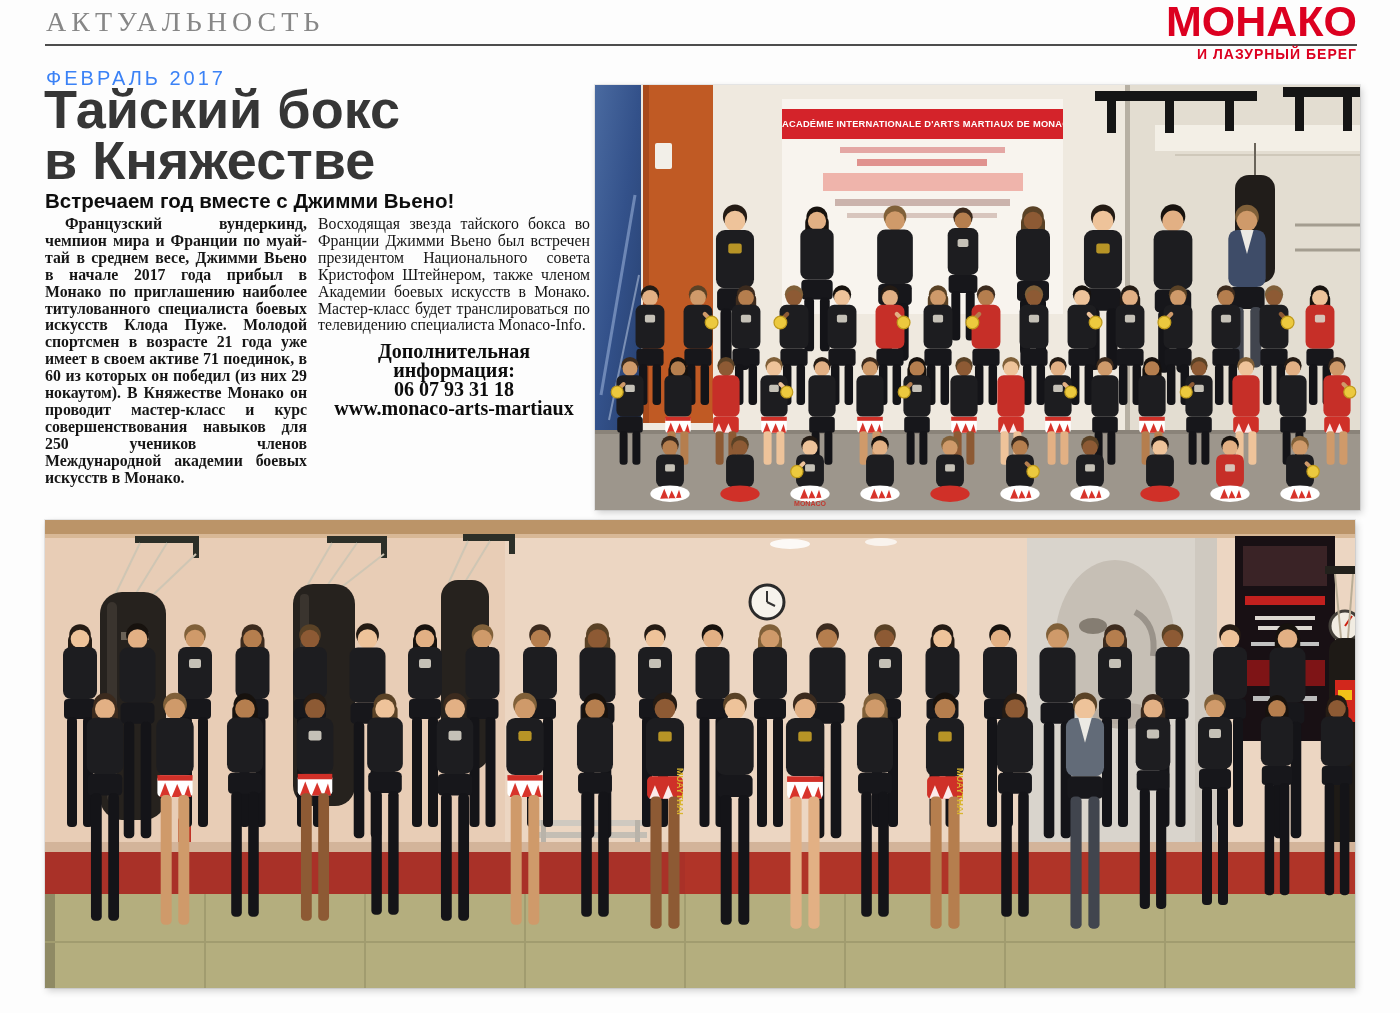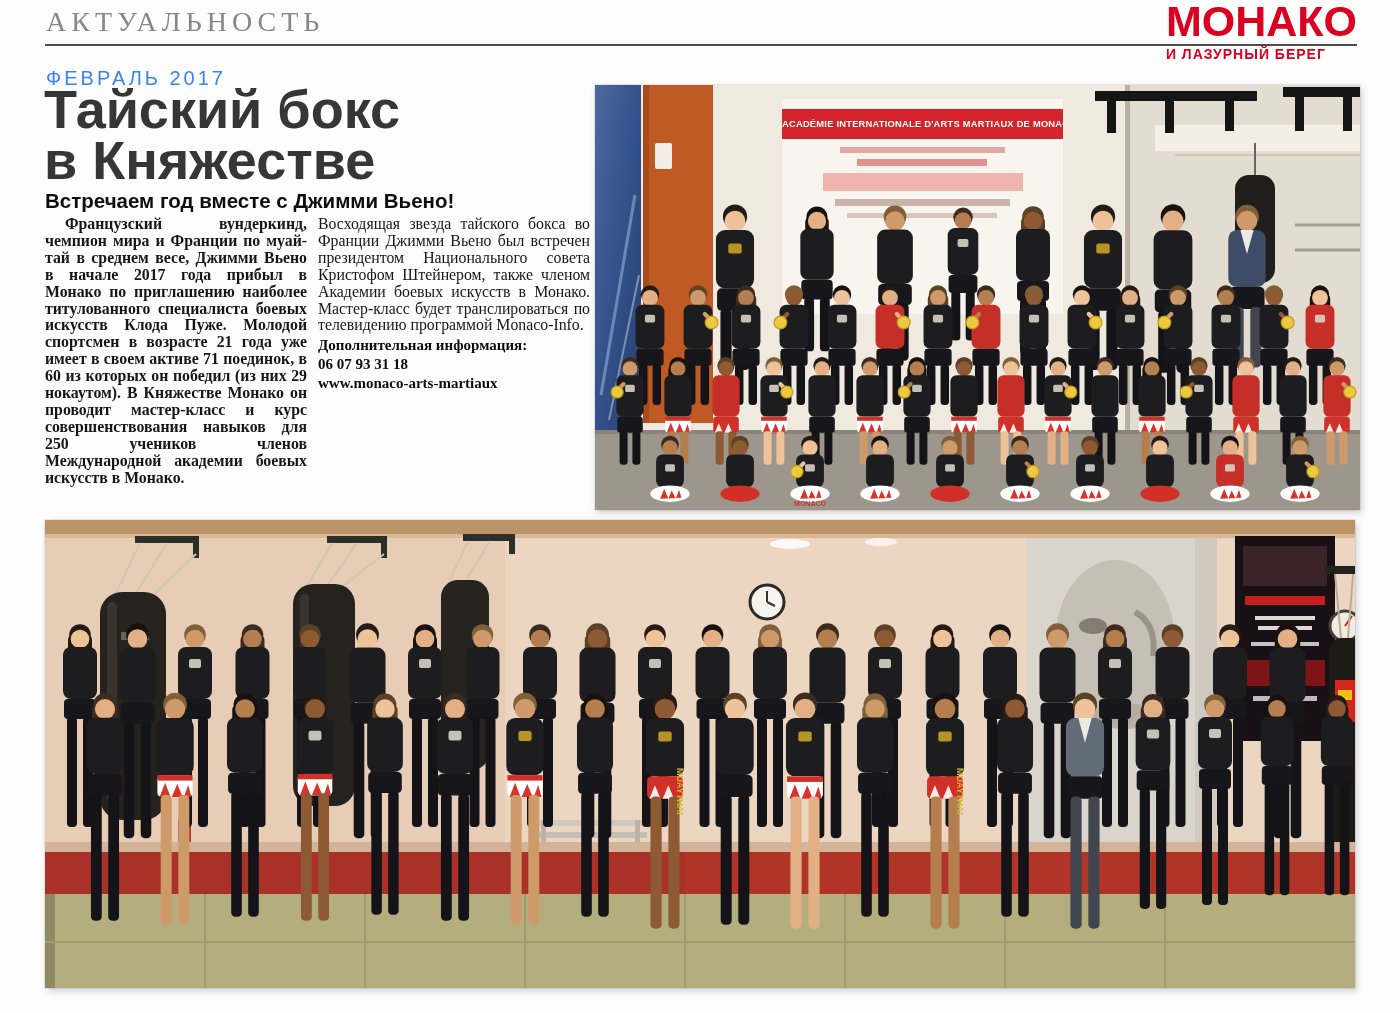--- a/index.html
+++ b/index.html
@@ -3,35 +3,35 @@
 <meta charset="utf-8">
 <style>
   html,body{margin:0;padding:0;background:#ffffff;}
   .page{position:relative;width:1400px;height:1013px;background:#fdfdfd;overflow:hidden;
         font-family:"Liberation Sans",sans-serif;}
   
   .section-title{position:absolute;left:46px;top:6px;font-size:28px;color:#878787;
                  letter-spacing:5px;font-weight:500;font-family:Liberation Serif, serif;}
   .rule{position:absolute;left:45px;top:44px;width:1312px;height:2px;background:#4d4d4d;}
   .issue-date{position:absolute;left:46px;top:67px;font-size:20px;color:#3b82f6;letter-spacing:3px;}
-  .logo{position:absolute;right:43px;top:0;text-align:left;line-height:1;margin-left:32px;}
+  .logo{position:absolute;right:43px;top:0;text-align:right;line-height:1;margin-left:32px;}
   .logo-title{font-size:43px;font-weight:bold;color:#dc0020;letter-spacing:0;}
   .logo-sub{font-size:14px;font-weight:bold;color:#dc0020;letter-spacing:1px;margin-top:4px;}
   
   .title{position:absolute;left:44px;top:84px;font-size:54px;line-height:51px;font-weight:bold;
          color:#363636;margin:0;}
   .subtitle{position:absolute;left:45px;top:189px;font-size:20.5px;font-weight:bold;color:#0e0e0e;margin:0;}
   
   .col{position:absolute;top:216px;font-family:"Liberation Serif",serif;font-size:15.8px;
        line-height:16.9px;color:#161616;text-align:justify;hyphens:auto;}
   .col1{left:45px;width:262px;font-weight:bold;}
   .col2{left:318px;width:272px;}
   .col p{margin:0;}
   .col1 p{text-indent:20px;}
-  .info{margin-top:2px;font-weight:bold;text-align:left;font-size:15px;line-height:19px;color:#0c0c0c;}
+  .info{margin-top:8px;font-weight:bold;text-align:center;font-size:20px;line-height:19px;color:#0c0c0c;}
   
   .photo{position:absolute;overflow:hidden;box-shadow:0 0 0 1px rgba(0,0,0,.07),2px 3px 7px rgba(0,0,0,.18);}
   .photo svg{display:block;}
   #top-photo{left:595px;top:85px;width:765px;height:425px;}
   #bottom-photo{left:45px;top:520px;width:1310px;height:468px;}
   .banner{position:absolute;left:187px;top:24px;width:281px;height:30px;background:#d4232a;
           color:#ffffff;font-size:9.3px;font-weight:bold;letter-spacing:.25px;text-align:center;
           line-height:30px;white-space:nowrap;overflow:hidden;}
 </style>
 </head>
@@ -47,21 +47,21 @@
     <div class="logo-sub">И ЛАЗУРНЫЙ БЕРЕГ</div>
   </div>
 
   <h1 class="title"><span>Тайский бокс</span><br><span>в Княжестве</span></h1>
   <h2 class="subtitle">Встречаем год вместе с Джимми Вьено!</h2>
 
   <div class="col col1">
     <p>Французский вундеркинд, чемпион мира и Франции по муай-тай в среднем весе, Джимми Вьено в начале 2017 года прибыл в Монако по приглашению наиболее титулованного специалиста боевых искусств Клода Пуже. Молодой спортсмен в возрасте 21 года уже имеет в своем активе 71 поединок, в 60 из которых он победил (из них 29 нокаутом). В Княжестве Монако он проводит мастер-класс и курс совершенствования навыков для 250 учеников членов Международной академии боевых искусств в Монако.</p>
   </div>
   <div class="col col2">
-    <p>Восходящая звезда тайского бокса во Франции Джимми Вьено был встречен президентом Национального совета Кристофом Штейнером, также членом Академии боевых искусств в Монако. Мастер-класс будет транслироваться по телевидению программой Monaco-Info.</p>
+    <p>Восходящая звезда тайского бокса во Франции Джимми Вьено был встречен президентом Национального совета Кристофом Штейнером, также членом Академии боевых искусств в Монако. Мастер-класс будет транслироваться по телевидению специалиста Monaco-Info.</p>
     <div class="info">
       <div>Дополнительная информация:</div>
       <div>06 07 93 31 18</div>
       <div>www.monaco-arts-martiaux</div>
     </div>
   </div>
 
   <figure class="photo" id="top-photo" style="margin:0;">
     <svg width="765" height="425" viewBox="0 0 765 425">
       <defs>

